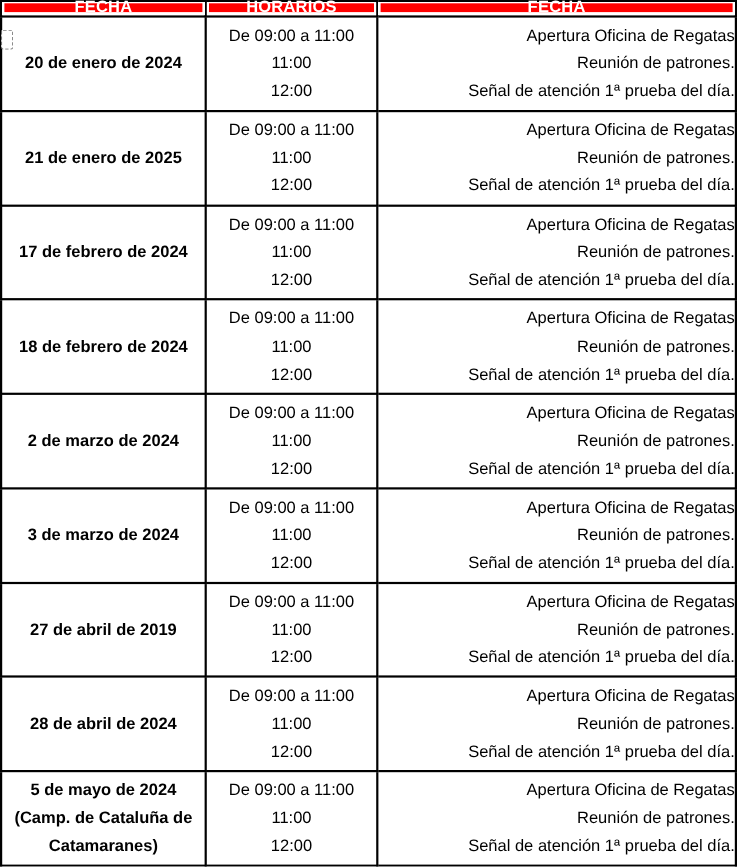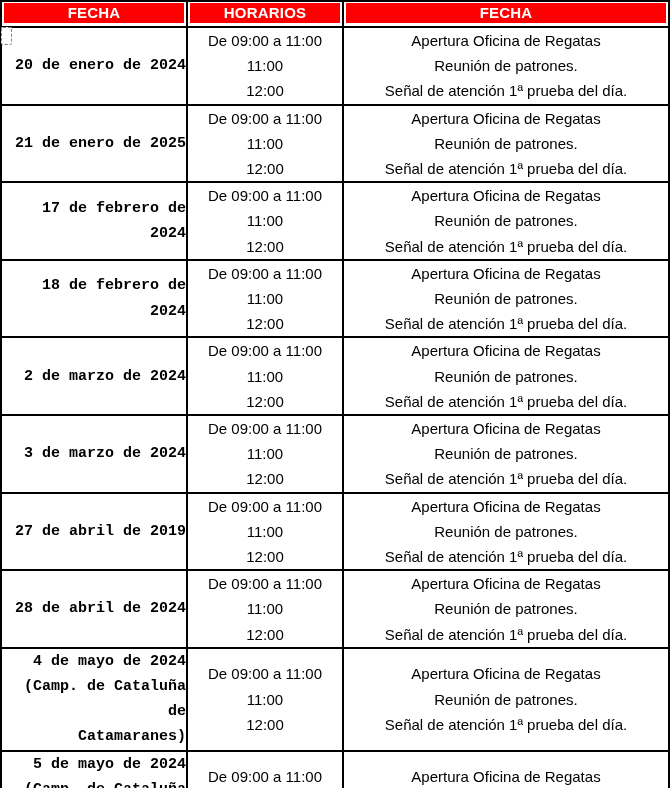--- a/index.html
+++ b/index.html
@@ -29,48 +29,47 @@
   table.schedule td{
     border:2px solid var(--border);
     padding:0;
     font-size:15px;
     line-height:25.2px;
     color:var(--body-text);
   }
   col.c-fecha{width:186px;}
   col.c-horarios{width:156px;}
   col.c-acto{width:326px;}
-  thead tr{height:26px;padding-left:13px;}
+  thead tr{height:14px;padding-left:13px;}
   th{position:relative;background:var(--page-bg);}
   .hdr-fill{
     position:absolute;
     left:2px;right:2px;top:1px;bottom:3px;
     background:var(--header-bg);
     display:flex;align-items:center;justify-content:center;
   }
   .hdr-fill span{
     color:var(--header-text);
     font-weight:700;
     font-size:15px;
     letter-spacing:.2px;
   }
   td.fecha{
     font-weight:700;
-    text-align:right;
+    text-align:center;
     vertical-align:middle;
     white-space:pre-line;
-    font-family:Liberation Mono, monospace;
   }
   td.horarios{
     text-align:center;
     vertical-align:middle;
     white-space:pre-line;
   }
   td.acto{
-    text-align:center;
+    text-align:right;
     vertical-align:middle;
     padding-left:7px;
     white-space:pre-line;
   }
   .caret-artifact{
     position:absolute;
     left:1px;top:27px;
     width:11px;height:18px;
     background:var(--page-bg);
     border:1px dashed var(--artifact-border);
@@ -182,31 +181,20 @@
   <tr>
     <td class="fecha">28 de abril de 2024</td>
     <td class="horarios">De 09:00 a 11:00
 11:00
 12:00</td>
     <td class="acto">Apertura Oficina de Regatas
 Reunión de patrones.
 Señal de atención 1ª prueba del día.</td>
   </tr>
 
-  <tr>
-    <td class="fecha">4 de mayo de 2024
-(Camp. de Cataluña de
-Catamaranes)</td>
-    <td class="horarios">De 09:00 a 11:00
-11:00
-12:00</td>
-    <td class="acto">Apertura Oficina de Regatas
-Reunión de patrones.
-Señal de atención 1ª prueba del día.</td>
-  </tr>
 
   <tr>
     <td class="fecha">5 de mayo de 2024
 (Camp. de Cataluña de
 Catamaranes)</td>
     <td class="horarios">De 09:00 a 11:00
 11:00
 12:00</td>
     <td class="acto">Apertura Oficina de Regatas
 Reunión de patrones.

